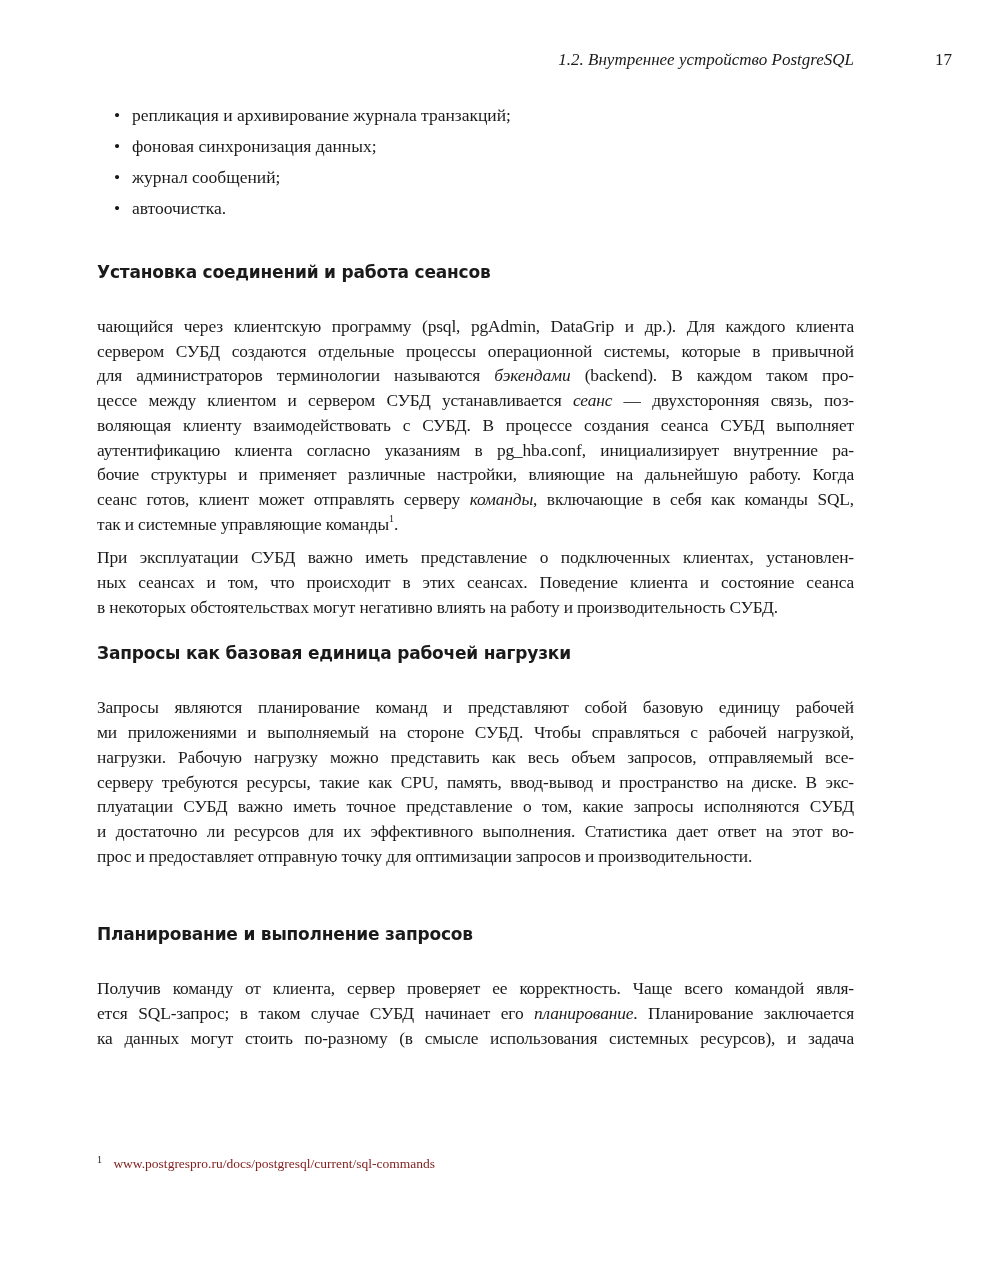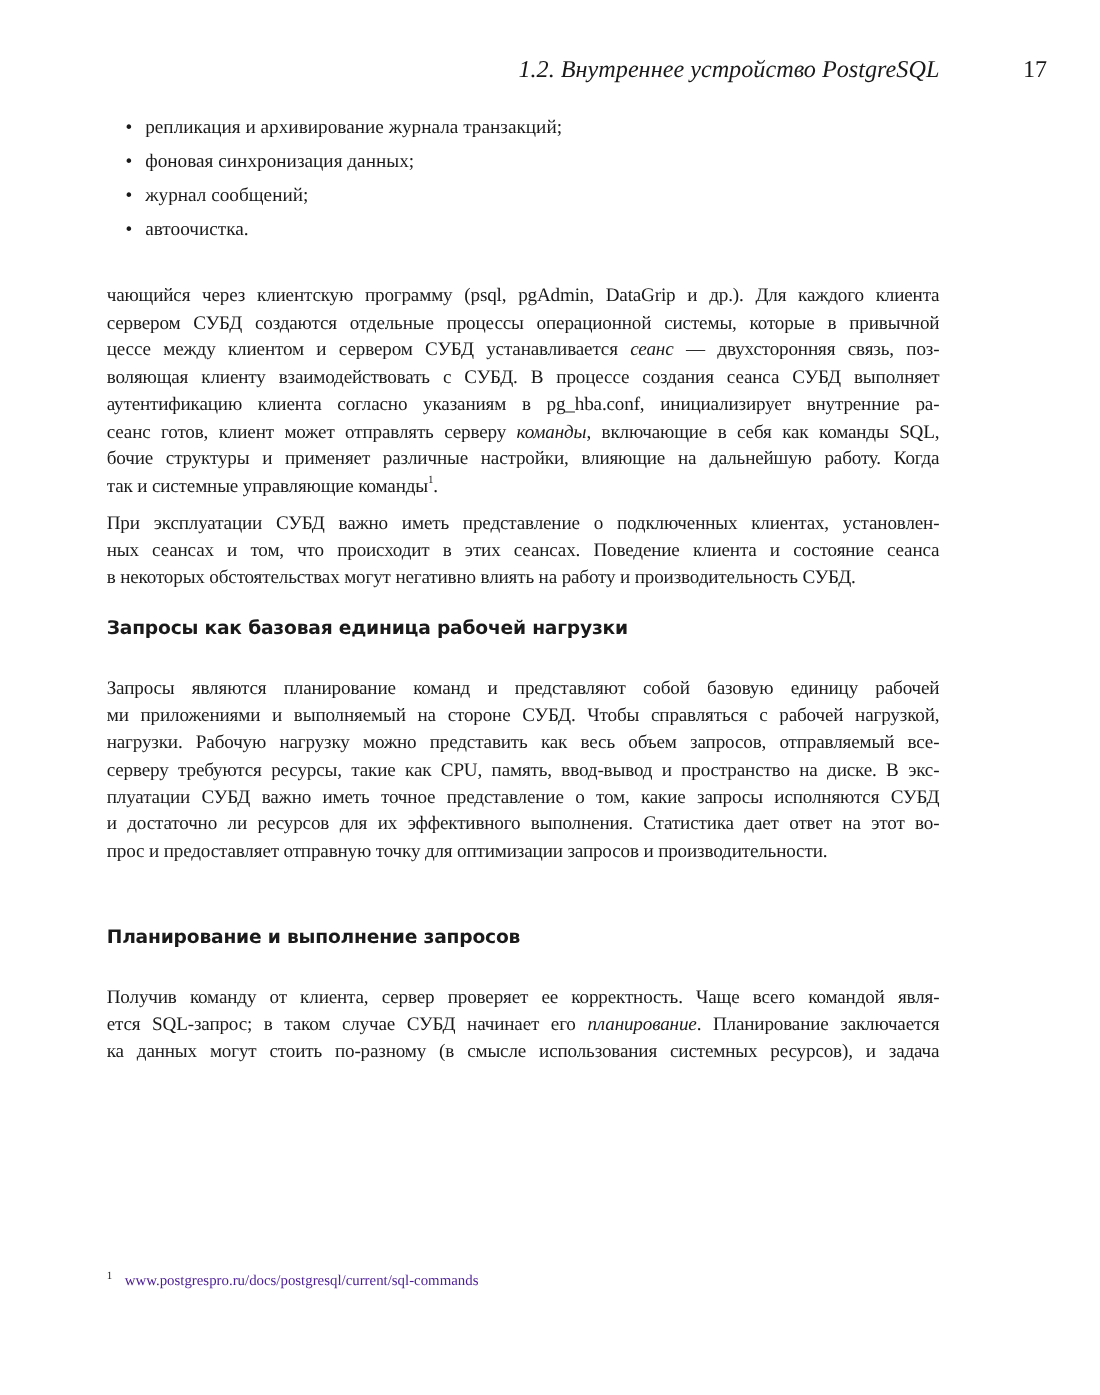--- a/index.html
+++ b/index.html
@@ -20,21 +20,21 @@
       left: 0; top: 0;
       width: 1000px; height: 1268px;
     }
     .running-header {
       position: absolute;
       top: 48px;
       left: 0;
       width: 1000px;
       height: 24px;
       font-family: "Liberation Serif", "DejaVu Serif", serif;
-      font-size: 22px;
+      font-size: 17px;
     }
     .running-title {
       position: absolute;
       right: 146px;
       top: 2px;
       font-style: italic;
     }
     .page-number {
       position: absolute;
       right: 48px;
@@ -98,21 +98,21 @@
       font-family: "Liberation Serif", "DejaVu Serif", serif;
       font-size: 13.5px;
     }
     .footnote .fn-mark {
       font-size: 10px;
       position: relative;
       top: -5px;
       margin-right: 8px;
     }
     .footnote a {
-      color: #4c1d95;
+      color: #7f1d1d;
       text-decoration: none;
     }
   </style>
 </head>
 <body>
 
 <div class="page">
 
   <div class="running-header">
     <span class="running-title">1.2.  Внутреннее устройство PostgreSQL</span>
@@ -121,29 +121,31 @@
 
   <div class="content">
 
     <ul class="bullets">
       <li><span class="bullet">•</span><span>репликация и архивирование журнала транзакций;</span></li>
       <li><span class="bullet">•</span><span>фоновая синхронизация данных;</span></li>
       <li><span class="bullet">•</span><span>журнал сообщений;</span></li>
       <li><span class="bullet">•</span><span>автоочистка.</span></li>
     </ul>
 
+    <h2 class="section-heading" style="margin-top:38px;">Установка соединений и работа сеансов</h2>
 
     <p class="body" style="margin-top:32px;">
       <span class="line">чающийся через клиентскую программу (psql, pgAdmin, DataGrip и др.). Для каждого клиента</span>
       <span class="line">сервером СУБД создаются отдельные процессы операционной системы, которые в привычной</span>
+      <span class="line"><span>для администраторов терминологии называются </span><em>бэкендами</em><span> (backend). В каждом таком про-</span></span>
       <span class="line"><span>цессе между клиентом и сервером СУБД устанавливается </span><em>сеанс</em><span> — двухсторонняя связь, поз-</span></span>
       <span class="line">воляющая клиенту взаимодействовать с СУБД. В процессе создания сеанса СУБД выполняет</span>
       <span class="line">аутентификацию клиента согласно указаниям в pg_hba.conf, инициализирует внутренние ра-</span>
+      <span class="line">бочие структуры и применяет различные настройки, влияющие на дальнейшую работу. Когда</span>
       <span class="line"><span>сеанс готов, клиент может отправлять серверу </span><em>команды</em><span>, включающие в себя как команды SQL,</span></span>
-      <span class="line">бочие структуры и применяет различные настройки, влияющие на дальнейшую работу. Когда</span>
       <span class="line last"><span>так и системные управляющие команды</span><sup>1</sup><span>.</span></span>
     </p>
 
     <p class="body" style="margin-top:9px;">
       <span class="line">При эксплуатации СУБД важно иметь представление о подключенных клиентах, установлен-</span>
       <span class="line">ных сеансах и том, что происходит в этих сеансах. Поведение клиента и состояние сеанса</span>
       <span class="line last">в некоторых обстоятельствах могут негативно влиять на работу и производительность СУБД.</span>
     </p>
 
     <h2 class="section-heading" style="margin-top:24px;">Запросы как базовая единица рабочей нагрузки</h2>

